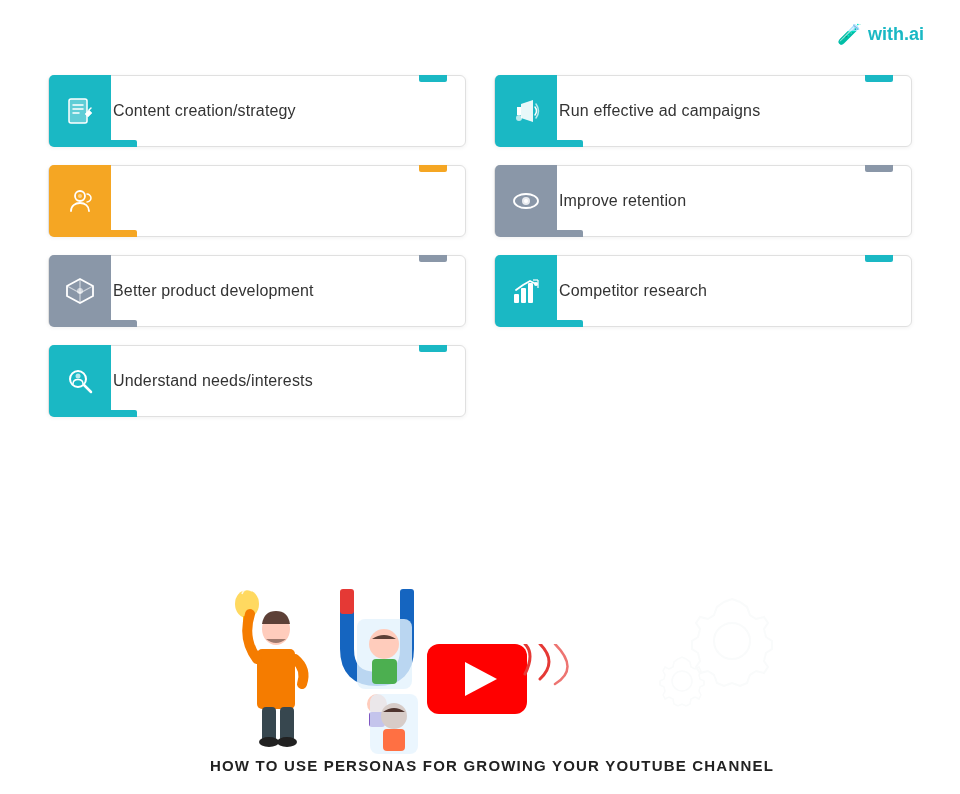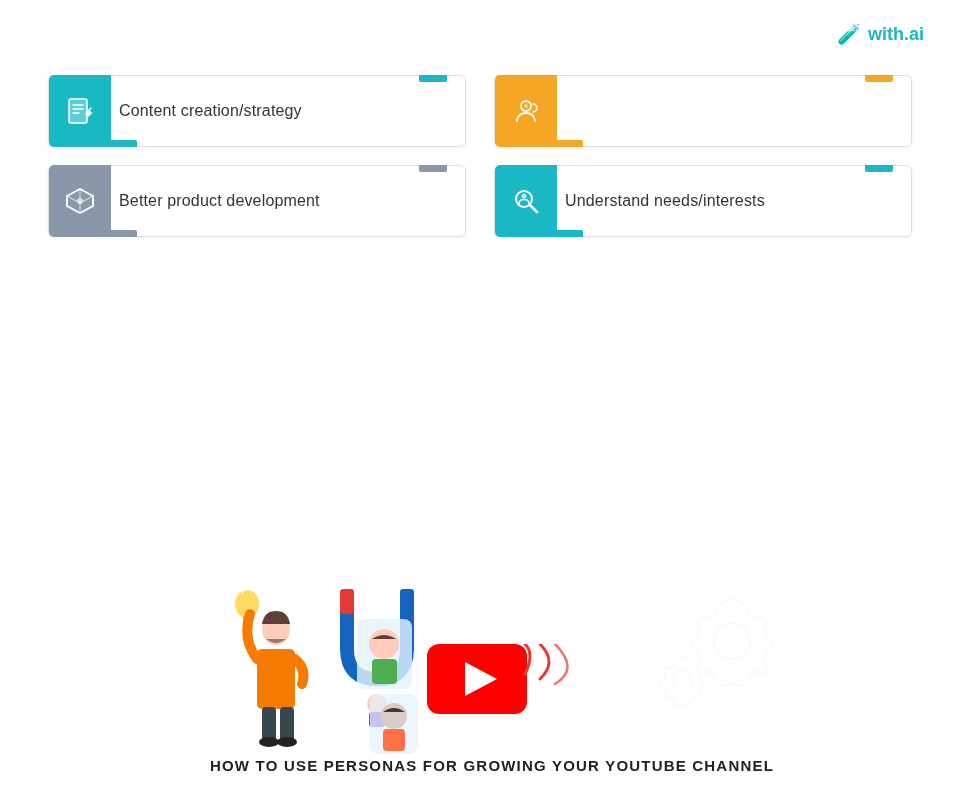--- a/index.html
+++ b/index.html
@@ -87,21 +87,21 @@
       justify-content: center;
       flex-shrink: 0;
       font-size: 26px;
       color: #ffffff;
     }
     .card-icon-box.teal { background: #1ab8c4; }
     .card-icon-box.orange { background: #f5a623; }
     .card-icon-box.gray { background: #8a97a8; }
 
     .card-label {
-      padding: 0 8px;
+      padding: 0 2px;
       font-size: 16px;
       font-weight: 500;
       color: #333333;
       letter-spacing: 0.01em;
     }
 
     
     .illustration-area {
       position: absolute;
       bottom: 20px;
@@ -156,46 +156,84 @@
         <line x1="8" y1="9" x2="18" y2="9" stroke="white" stroke-width="1.5" stroke-linecap="round"></line>
         <line x1="8" y1="13" x2="18" y2="13" stroke="white" stroke-width="1.5" stroke-linecap="round"></line>
         <line x1="8" y1="17" x2="14" y2="17" stroke="white" stroke-width="1.5" stroke-linecap="round"></line>
         <path d="M20 18 L24 14 L27 17 L23 21 Z" fill="white" stroke="white" stroke-width="0.5"></path>
         <line x1="24" y1="14" x2="26" y2="12" stroke="white" stroke-width="1.5" stroke-linecap="round"></line>
       </svg>
     </div>
     <span class="card-label">Content creation/strategy</span>
   </div>
 
+  <div class="card teal">
+    <div class="card-icon-box teal">
+      <svg width="30" height="30" viewBox="0 0 30 30" fill="none" xmlns="http://www.w3.org/2000/svg">
+        <path d="M6 11 L6 19 L10 19 L10 11 Z" fill="white"></path>
+        <path d="M10 8 L22 4 L22 26 L10 22 Z" fill="white" fill-opacity="0.9"></path>
+        <circle cx="8" cy="22" r="3" fill="white" fill-opacity="0.7"></circle>
+        <path d="M24 11 Q27 15 24 19" stroke="white" stroke-width="1.5" fill="none" stroke-linecap="round"></path>
+        <path d="M25 8 Q30 15 25 22" stroke="white" stroke-width="1.5" fill="none" stroke-linecap="round" opacity="0.7"></path>
+      </svg>
+    </div>
+    <span class="card-label">Run effective ad campaigns</span>
+  </div>
 
 
   <div class="card orange">
     <div class="card-icon-box orange">
       <svg width="30" height="30" viewBox="0 0 30 30" fill="none" xmlns="http://www.w3.org/2000/svg">
         <circle cx="15" cy="10" r="5" stroke="white" stroke-width="1.8" fill="none"></circle>
         <path d="M6 25 C6 20 10 17 15 17 C20 17 24 20 24 25" stroke="white" stroke-width="1.8" fill="none" stroke-linecap="round"></path>
         <circle cx="15" cy="10" r="2" fill="white" opacity="0.5"></circle>
         <path d="M22 8 C24 8 26 10 26 12 C26 14 24 16 22 16" stroke="white" stroke-width="1.5" fill="none" stroke-linecap="round"></path>
       </svg>
     </div>
   </div>
 
+  <div class="card gray">
+    <div class="card-icon-box gray">
+      <svg width="30" height="30" viewBox="0 0 30 30" fill="none" xmlns="http://www.w3.org/2000/svg">
+        <ellipse cx="15" cy="15" rx="12" ry="7" stroke="white" stroke-width="1.8" fill="none"></ellipse>
+        <circle cx="15" cy="15" r="4" fill="white" fill-opacity="0.8"></circle>
+        <circle cx="15" cy="15" r="2" fill="white"></circle>
+        <path d="M8 10 C10 7 20 7 22 10" stroke="white" stroke-width="1.2" fill="none" opacity="0.5"></path>
+        <path d="M8 20 C10 23 20 23 22 20" stroke="white" stroke-width="1.2" fill="none" opacity="0.5"></path>
+      </svg>
+    </div>
+    <span class="card-label">Improve retention</span>
+  </div>
 
   <div class="card gray">
     <div class="card-icon-box gray">
       <svg width="30" height="30" viewBox="0 0 30 30" fill="none" xmlns="http://www.w3.org/2000/svg">
         <path d="M15 3 L28 10 L28 20 L15 27 L2 20 L2 10 Z" stroke="white" stroke-width="1.8" fill="none"></path>
         <path d="M15 3 L15 27" stroke="white" stroke-width="1.2" opacity="0.6"></path>
         <path d="M2 10 L15 17 L28 10" stroke="white" stroke-width="1.2" opacity="0.6"></path>
         <circle cx="15" cy="15" r="3" fill="white" opacity="0.6"></circle>
       </svg>
     </div>
     <span class="card-label">Better product development</span>
   </div>
 
+  <div class="card teal">
+    <div class="card-icon-box teal">
+      <svg width="30" height="30" viewBox="0 0 30 30" fill="none" xmlns="http://www.w3.org/2000/svg">
+        <rect x="3" y="18" width="5" height="9" fill="white" rx="1"></rect>
+        <rect x="10" y="12" width="5" height="15" fill="white" rx="1"></rect>
+        <rect x="17" y="7" width="5" height="20" fill="white" rx="1"></rect>
+        <path d="M5 14 L12 9 L19 5 L25 8" stroke="white" stroke-width="1.8" fill="none" stroke-linecap="round" stroke-linejoin="round"></path>
+        <circle cx="25" cy="8" r="2" fill="white"></circle>
+        <line x1="22" y1="4" x2="27" y2="4" stroke="white" stroke-width="1.2"></line>
+        <line x1="27" y1="4" x2="27" y2="12" stroke="white" stroke-width="1.2"></line>
+      </svg>
+    </div>
+    <span class="card-label">Competitor research</span>
+  </div>
 
   <div class="card teal">
     <div class="card-icon-box teal">
       <svg width="30" height="30" viewBox="0 0 30 30" fill="none" xmlns="http://www.w3.org/2000/svg">
         <circle cx="13" cy="13" r="8" stroke="white" stroke-width="2" fill="none"></circle>
         <circle cx="13" cy="10" r="2.5" fill="white" opacity="0.7"></circle>
         <path d="M8 18 C8 15 10 13.5 13 13.5 C16 13.5 18 15 18 18" stroke="white" stroke-width="1.5" fill="none" stroke-linecap="round"></path>
         <line x1="19" y1="19" x2="26" y2="26" stroke="white" stroke-width="2.5" stroke-linecap="round"></line>
       </svg>
     </div>

